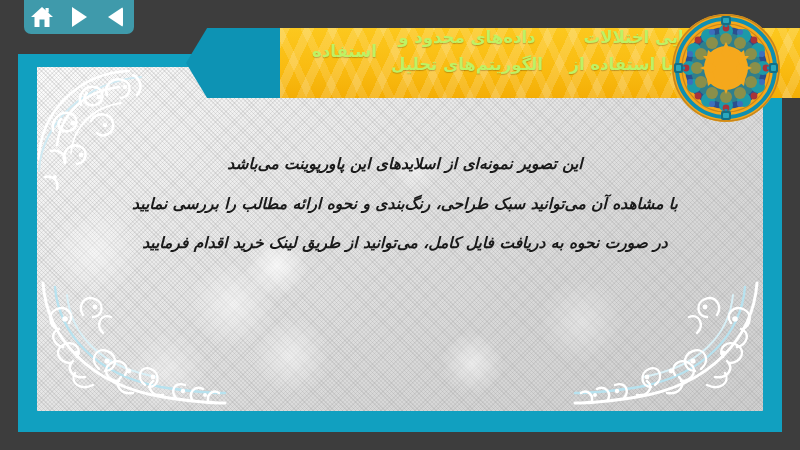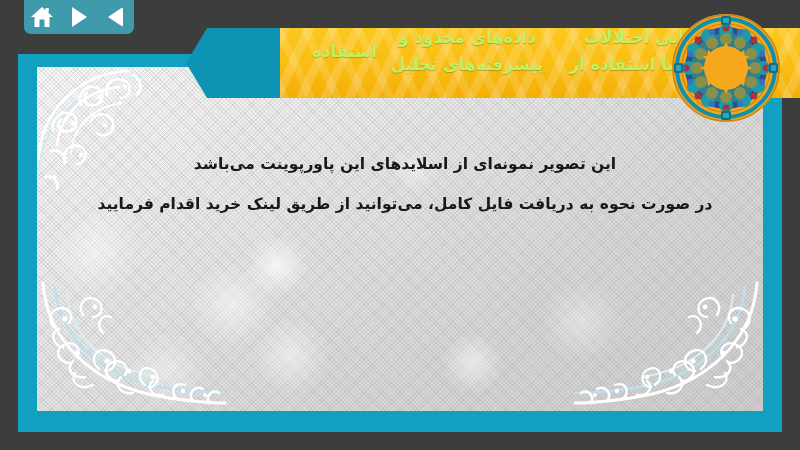--- a/index.html
+++ b/index.html
@@ -124,20 +124,21 @@
   
   #frame {
     position: absolute;
     left: 18px;
     top: 54px;
     width: 764px;
     height: 378px;
     background: #11a0c0;
     z-index: 10;
     overflow: hidden;
+    font-style: italic;
   }
   #frame-inner {
     position: absolute;
     left: 19px;
     top: 13px;
     right: 19px;
     bottom: 21px;
     overflow: hidden;
     background:
       radial-gradient(circle at 33% 58%, rgba(255,255,255,0.75) 0%, rgba(255,255,255,0) 6%),
@@ -278,32 +279,33 @@
           <circle cx="92" cy="90" r="2.4"></circle>
           <circle cx="116" cy="96" r="2.4"></circle>
           <circle cx="146" cy="110" r="2.2"></circle>
           <circle cx="168" cy="114" r="2"></circle>
           <circle cx="58" cy="26" r="2.4"></circle>
         </g>
       </svg>
 
       <div id="body-text">
         <p>این تصویر نمونه‌ای از اسلایدهای این پاورپوینت می‌باشد</p>
+        <p>با مشاهده آن می‌توانید سبک طراحی، رنگ‌بندی و نحوه ارائه مطالب را بررسی نمایید</p>
         <p>در صورت نحوه به دریافت فایل کامل، می‌توانید از طریق لینک خرید اقدام فرمایید</p>
       </div>
 
     </div>
   </div>
 
   <div id="banner-wrap">
     <div id="banner-teal"></div>
     <div id="banner-yellow"></div>
     <div id="banner-title">
       <div>شناسایی اختلالات شناختی با استفاده از</div>
-      <div>داده‌های محدود و پیشرفته‌های تحلیل</div>
+      <div>داده‌های محدود و الگوریتم‌های تحلیل</div>
       <div>استفاده</div>
     </div>
   </div>
 
   <svg id="medallion" viewBox="0 0 112 112">
     <circle cx="56" cy="56" r="54" fill="#f5a81c"></circle>
     <circle cx="56" cy="56" r="53" fill="none" stroke="#c8861a" stroke-width="1.6"></circle>
     <circle cx="56" cy="56" r="49" fill="none" stroke="#0f8fb0" stroke-width="4"></circle>
     <circle cx="56" cy="56" r="45" fill="#f5a81c"></circle>
     <circle cx="56" cy="56" r="44" fill="none" stroke="#c8861a" stroke-width="1.2"></circle>

